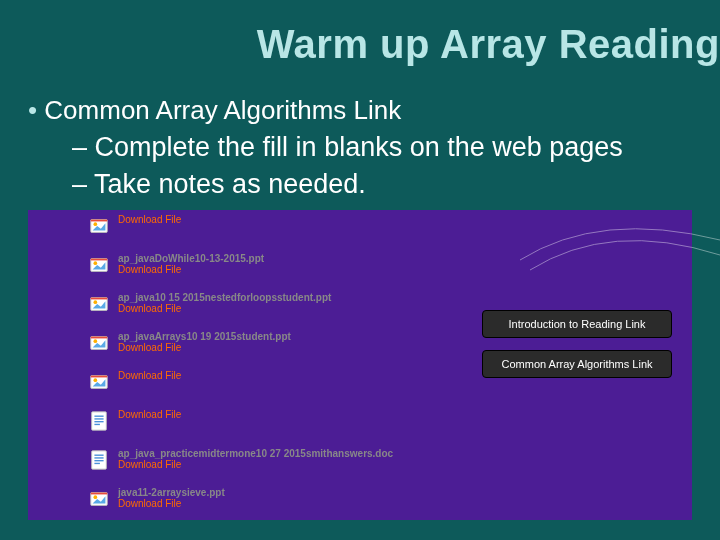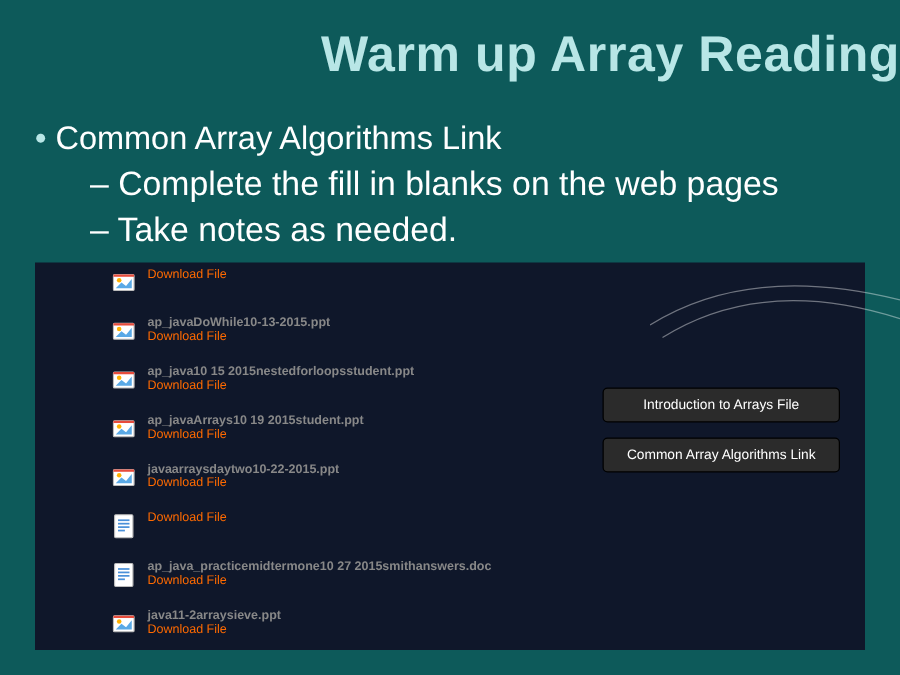--- a/index.html
+++ b/index.html
@@ -32,21 +32,21 @@
   .sub {
     color: #ffffff;
     font-size: 27px;
     margin-left: 72px;
     margin-top: 6px;
   }
   .sub::before {
     content: "– ";
   }
   .screenshot {
-    background: #0f172a;
+    background: #4c1d95;
     margin: 10px 28px 0 28px;
     height: 310px;
     position: relative;
     padding-left: 60px;
     padding-top: 4px;
     overflow: hidden;
   }
   .file-row {
     display: flex;
     align-items: flex-start;
@@ -161,21 +161,20 @@
         </div>
       </div>
       <div class="file-row">
         <div class="file-icon"><svg viewBox="0 0 24 24">
             <rect x="3" y="5" width="18" height="14" rx="1" fill="#fff" stroke="#bbb"></rect>
             <circle cx="8" cy="10" r="2" fill="#ffb000"></circle>
             <path d="M5,17 L10,12 L14,15 L19,9 L19,17 Z" fill="#5aa9e6"></path>
             <rect x="3" y="5" width="18" height="2" fill="#e74c3c"></rect>
           </svg></div>
         <div class="file-text">
-          <div class="file-name">javaarraysdaytwo10-22-2015.ppt</div>
           <div class="download-link">Download File</div>
         </div>
       </div>
       <div class="file-row">
         <div class="file-icon"><svg viewBox="0 0 24 24">
             <rect x="4" y="2" width="16" height="20" rx="1" fill="#fff" stroke="#bbb"></rect>
             <rect x="7" y="6" width="10" height="1.5" fill="#4a90d9"></rect>
             <rect x="7" y="9" width="10" height="1.5" fill="#4a90d9"></rect>
             <rect x="7" y="12" width="10" height="1.5" fill="#4a90d9"></rect>
             <rect x="7" y="15" width="6" height="1.5" fill="#4a90d9"></rect>
@@ -204,21 +203,21 @@
             <path d="M5,17 L10,12 L14,15 L19,9 L19,17 Z" fill="#5aa9e6"></path>
             <rect x="3" y="5" width="18" height="2" fill="#e74c3c"></rect>
           </svg></div>
         <div class="file-text">
           <div class="file-name">java11-2arraysieve.ppt</div>
           <div class="download-link">Download File</div>
         </div>
       </div>
     </div>
   <div class="button-panel">
-    <div class="dark-button">Introduction to Arrays File</div>
+    <div class="dark-button">Introduction to Reading Link</div>
     <div class="dark-button">Common Array Algorithms Link</div>
   </div>
 </div>
 
 <svg class="swoosh" viewBox="0 0 200 80">
   <path d="M0,60 Q80,10 200,40" stroke="#ffffff" stroke-width="1" fill="none"></path>
   <path d="M10,70 Q90,20 200,55" stroke="#ffffff" stroke-width="1" fill="none"></path>
 </svg>
 
 </body></html>

